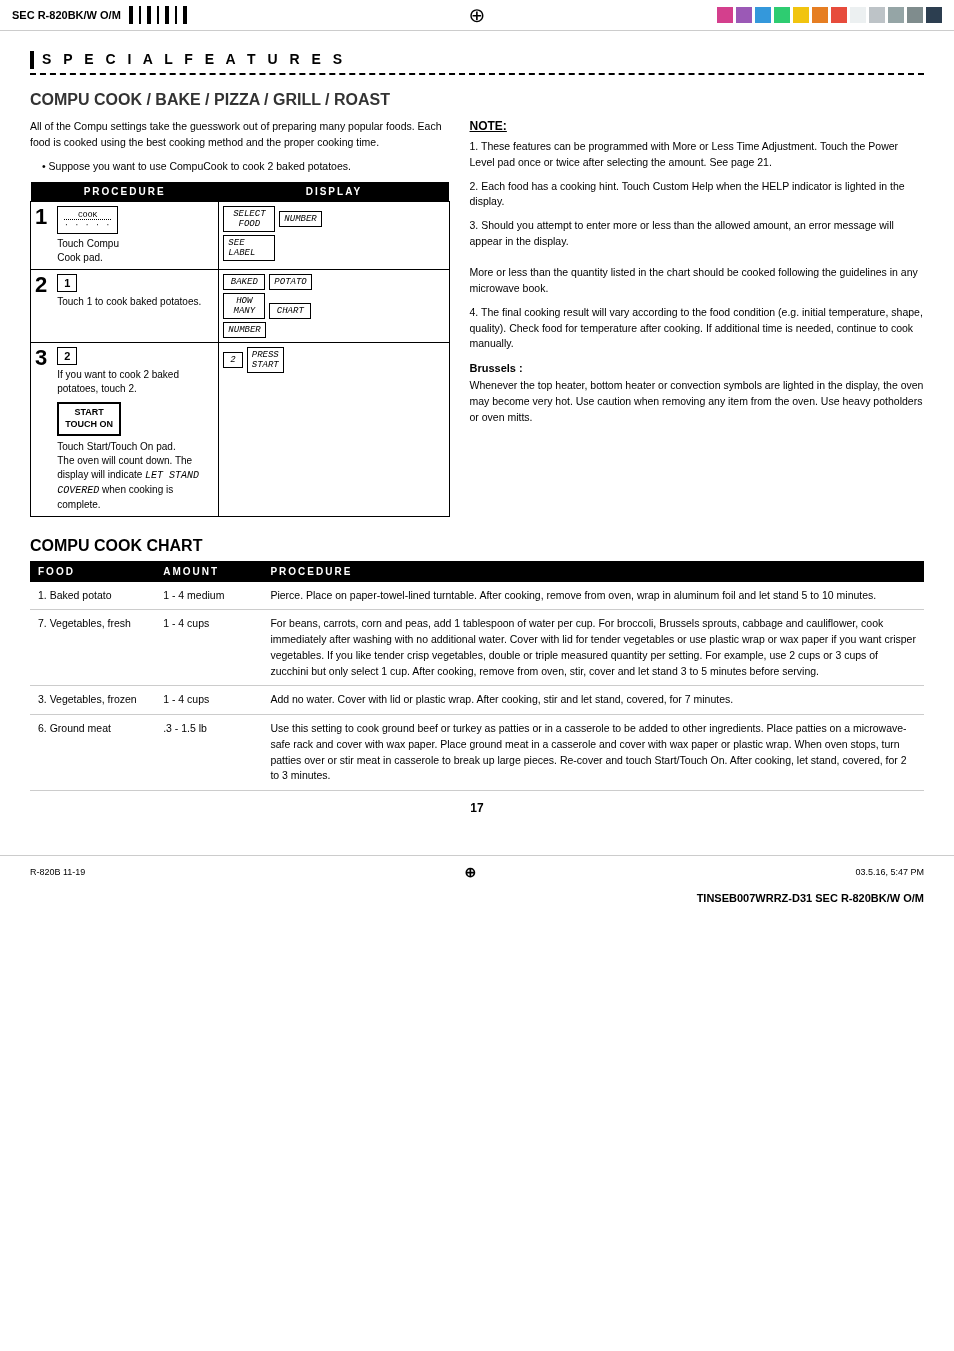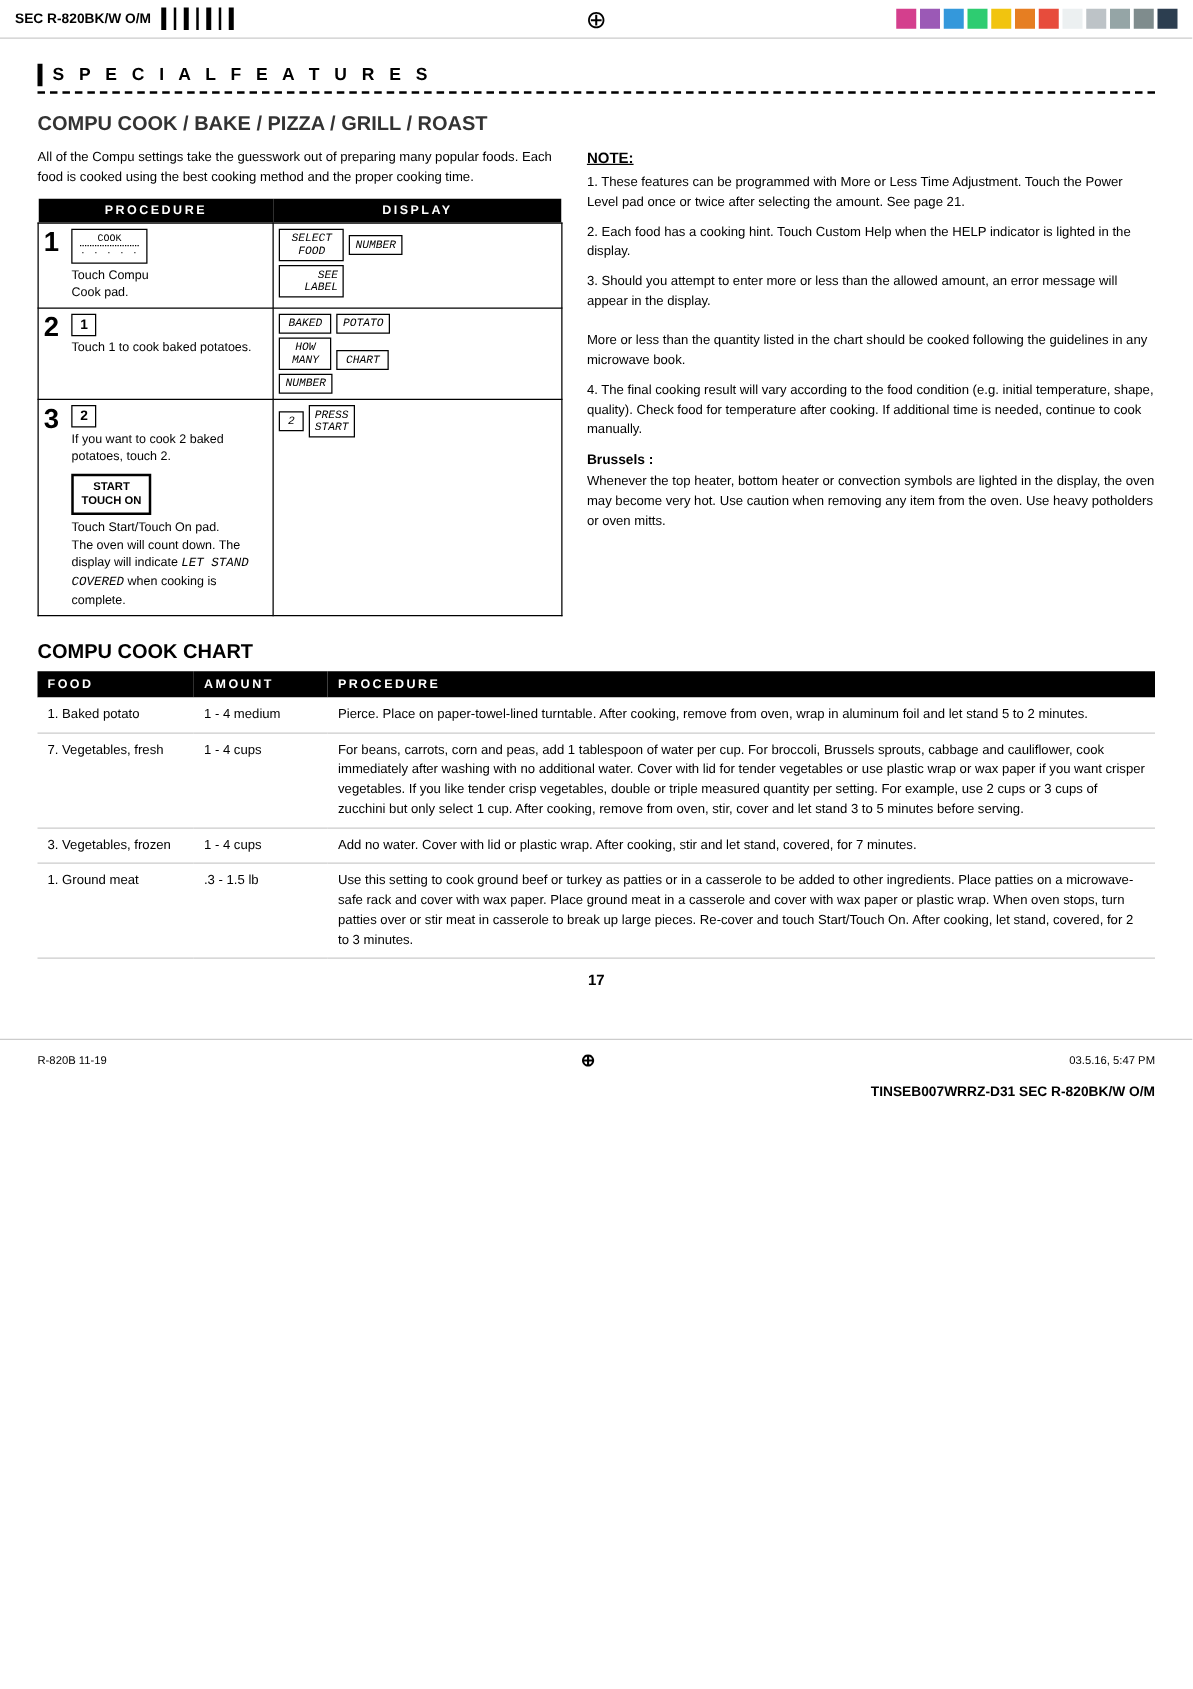--- a/index.html
+++ b/index.html
@@ -352,20 +352,21 @@
 
   <div class="special-features-heading">S P E C I A L   F E A T U R E S</div>
   <hr class="section-divider">
 
   <div class="compu-cook-heading">COMPU COOK / BAKE / PIZZA / GRILL / ROAST</div>
 
   <div class="two-col">
 
     <div class="left-col">
       <p class="intro-text">All of the Compu settings take the guesswork out of preparing many popular foods. Each food is cooked using the best cooking method and the proper cooking time.</p>
+      <p class="bullet-point">• <span>Suppose you want to use CompuCook to cook 2 baked potatoes.</span></p>
 
       <table class="proc-display-table">
         <thead>
           <tr>
             <th class="proc-col">PROCEDURE</th>
             <th class="disp-col">DISPLAY</th>
           </tr>
         </thead>
         <tbody>
 
@@ -381,21 +382,21 @@
                   <div style="font-size:10px; line-height:1.4;">Touch Compu<br>Cook pad.</div>
                 </div>
               </div>
             </td>
             <td class="disp-col display-cell">
               <div style="display:flex; gap:4px; margin-bottom:3px; align-items:center;">
                 <div class="display-box" style="font-style:italic; font-size:9px; border:1px solid #000; padding:2px 4px; min-width:52px; text-align:center;"><em>SELECT<br>FOOD</em></div>
                 <div class="display-label-box" style="border:1px solid #000; padding:2px 4px; font-size:9px; min-width:42px; text-align:center;"><em>NUMBER</em></div>
               </div>
               <div style="display:flex; gap:4px; align-items:center;">
-                <div class="display-box" style="font-style:italic; font-size:9px; border:1px solid #000; padding:2px 4px; min-width:52px; text-align:right;"><em>SEE<br>LABEL</em></div>
+                <div class="display-box" style="font-style:italic; font-size:9px; border:1px solid #000; padding:2px 4px; min-width:52px; text-align:left;"><em>SEE<br>LABEL</em></div>
               </div>
             </td>
           </tr>
 
           <tr>
             <td class="proc-col">
               <div style="display:flex; align-items:flex-start; gap:4px;">
                 <span class="step-num">2</span>
                 <div>
                   <div class="number-box">1</div>
@@ -467,34 +468,34 @@
         <tr>
           <th class="col-food">FOOD</th>
           <th class="col-amount">AMOUNT</th>
           <th class="col-procedure">PROCEDURE</th>
         </tr>
       </thead>
       <tbody id="chart-body">
       <tr>
             <td>1. Baked potato</td>
             <td>1 - 4 medium</td>
-            <td>Pierce. Place on paper-towel-lined turntable. After cooking, remove from oven, wrap in aluminum foil and let stand 5 to 2 minutes.</td>
+            <td>Pierce. Place on paper-towel-lined turntable. After cooking, remove from oven, wrap in aluminum foil and let stand 5 to 10 minutes.</td>
           </tr>
           <tr>
             <td>7. Vegetables, fresh</td>
             <td>1 - 4 cups</td>
             <td>For beans, carrots, corn and peas, add 1 tablespoon of water per cup. For broccoli, Brussels sprouts, cabbage and cauliflower, cook immediately after washing with no additional water. Cover with lid for tender vegetables or use plastic wrap or wax paper if you want crisper vegetables. If you like tender crisp vegetables, double or triple measured quantity per setting. For example, use 2 cups or 3 cups of zucchini but only select 1 cup. After cooking, remove from oven, stir, cover and let stand 3 to 5 minutes before serving.</td>
           </tr>
           <tr>
             <td>3. Vegetables, frozen</td>
             <td>1 - 4 cups</td>
             <td>Add no water. Cover with lid or plastic wrap. After cooking, stir and let stand, covered, for 7 minutes.</td>
           </tr>
           <tr>
-            <td>1. Ground meat</td>
+            <td>6. Ground meat</td>
             <td>.3 - 1.5 lb</td>
             <td>Use this setting to cook ground beef or turkey as patties or in a casserole to be added to other ingredients. Place patties on a microwave-safe rack and cover with wax paper. Place ground meat in a casserole and cover with wax paper or plastic wrap. When oven stops, turn patties over or stir meat in casserole to break up large pieces. Re-cover and touch Start/Touch On. After cooking, let stand, covered, for 2 to 3 minutes.</td>
           </tr>
         </tbody>
     </table>
   </div>
 
   <div class="page-num">
     <span>17</span>
   </div>

